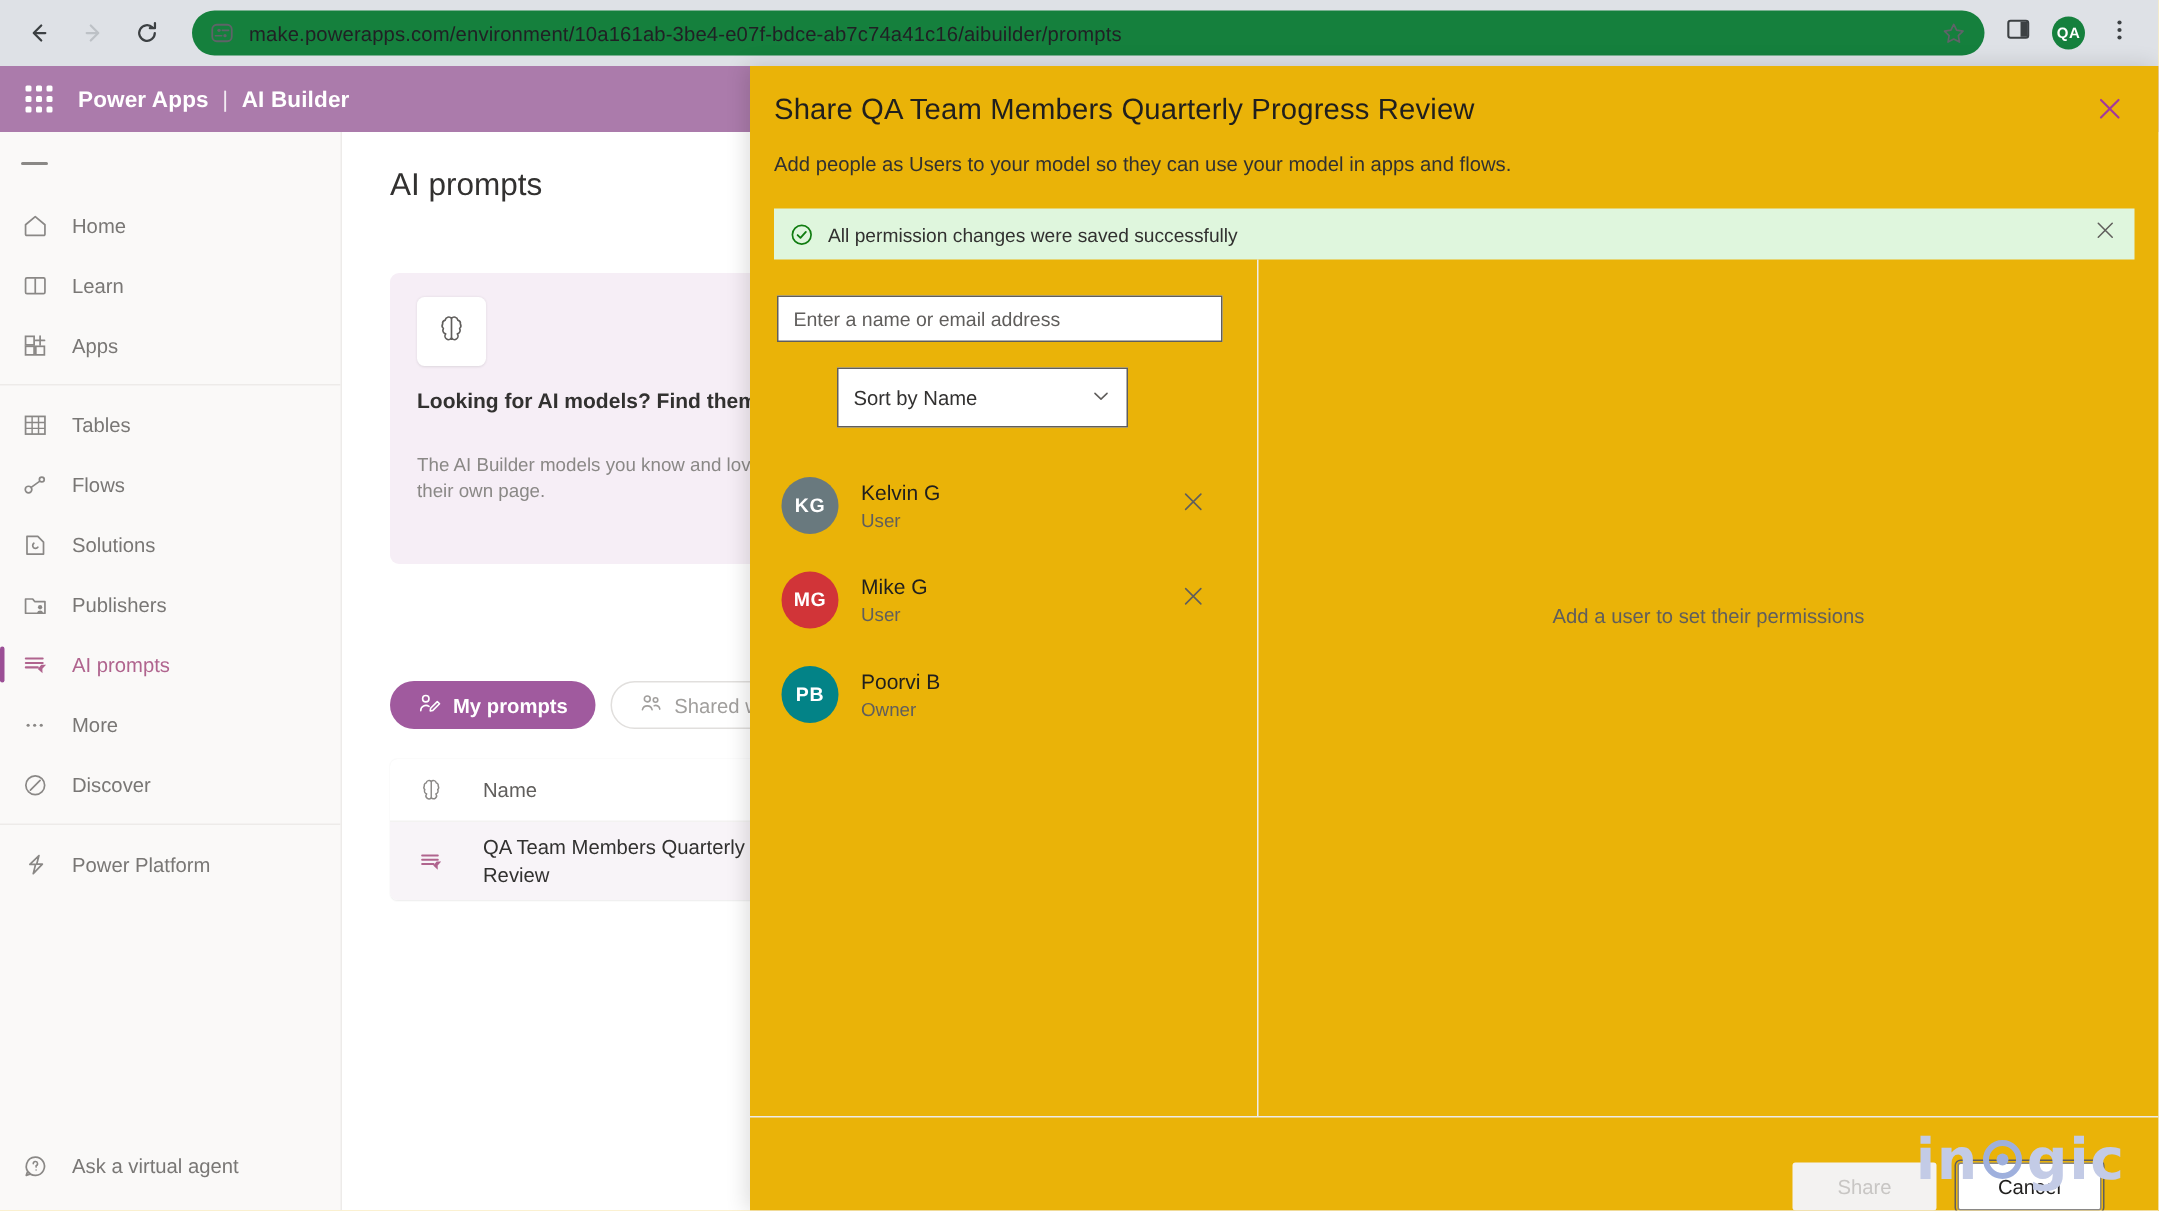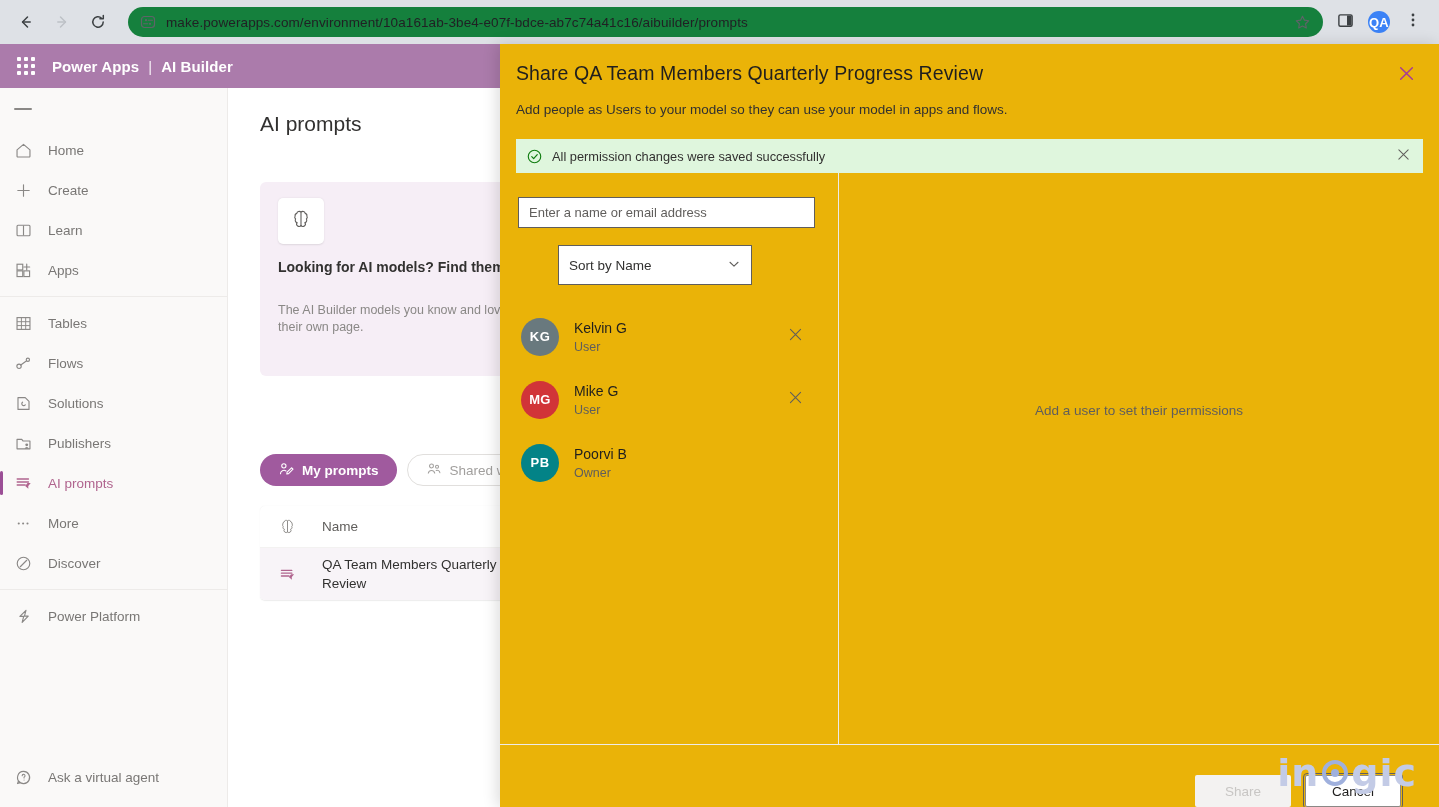--- a/index.html
+++ b/index.html
@@ -37,22 +37,22 @@
     white-space: nowrap; overflow: hidden; text-overflow: ellipsis;
     letter-spacing: 0.1px;
   }
   .omni-star { flex: 0 0 auto; margin-left: 8px; display: flex; align-items: center; }
   .chrome-right { display: flex; align-items: center; gap: 6px; flex: 0 0 auto; padding-right: 2px; }
   .chrome-icon {
     width: 28px; height: 28px; display: flex; align-items: center; justify-content: center;
   }
   .avatar-qa {
     width: 22px; height: 22px; border-radius: 50%;
-    background: #3b82f6; color: #fff;
-    font-size: 13px; font-weight: 700;
+    background: #15803d; color: #fff;
+    font-size: 10px; font-weight: 700;
     display: flex; align-items: center; justify-content: center;
     letter-spacing: .3px;
   }
 
   
   .app-header {
     position: absolute; left: 0; top: 44px; width: 1439px; height: 44px;
     background: #ab7bab;
     display: flex; align-items: center; padding-left: 12px;
     color: #fff;
@@ -351,28 +351,20 @@
 
   <div class="nav-item">
     <span class="ni-icon">
       <svg width="19" height="19" viewBox="0 0 20 20">
           <path d="M3.2 9.3L10 3.6l6.8 5.7V16a.8.8 0 0 1-.8.8H4a.8.8 0 0 1-.8-.8z" fill="none" stroke="#8a8886" stroke-width="1.2" stroke-linejoin="round"></path>
         </svg>
     </span>
     <span class="ni-label">Home</span>
   </div>
 
-  <div class="nav-item">
-    <span class="ni-icon">
-      <svg width="19" height="19" viewBox="0 0 20 20">
-          <path d="M10 4v12M4 10h12" stroke="#8a8886" stroke-width="1.2" stroke-linecap="round"></path>
-        </svg>
-    </span>
-    <span class="ni-label">Create</span>
-  </div>
 
   <div class="nav-item">
     <span class="ni-icon">
       <svg width="19" height="19" viewBox="0 0 20 20">
           <rect x="3.2" y="4.5" width="13.6" height="11" rx="1" fill="none" stroke="#8a8886" stroke-width="1.2"></rect>
           <path d="M10 4.8v10.4" stroke="#8a8886" stroke-width="1.2"></path>
         </svg>
     </span>
     <span class="ni-label">Learn</span>
   </div>

